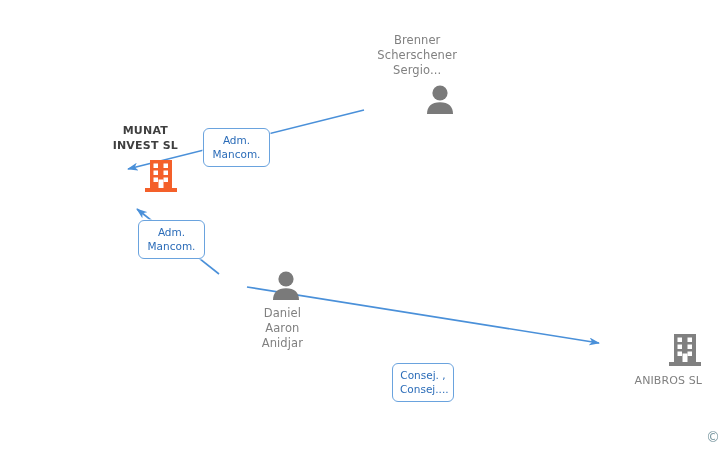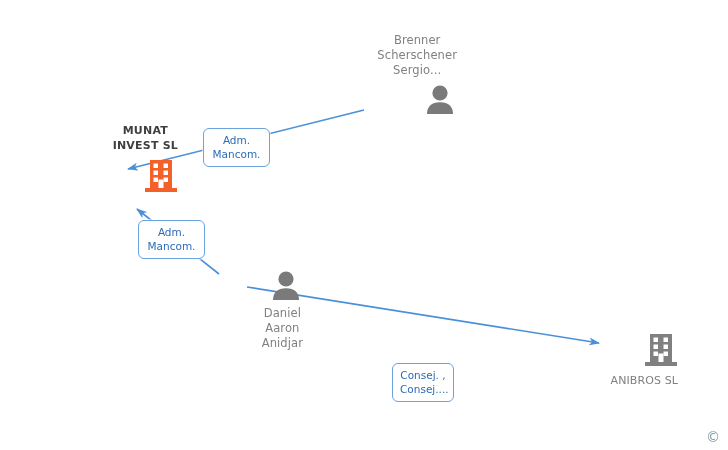--- a/index.html
+++ b/index.html
@@ -150,21 +150,21 @@
   <div class="node" style="left:153px; top:270px;">
     <svg class="node-icon" width="34" height="30" viewBox="0 0 34 30" xmlns="http://www.w3.org/2000/svg">
       <circle cx="17" cy="9" r="7.6" fill="#7a7a7a"></circle>
       <path d="M17,18.2 C25.5,18.2 30,22.6 30,30 L4,30 C4,22.6 8.5,18.2 17,18.2 Z" fill="#7a7a7a"></path>
     </svg>
     <div class="node-label person" style="margin-top:6px;">Daniel
 Aaron
 Anidjar</div>
   </div>
 
-  <div class="node" style="left:528px; top:332px;">
+  <div class="node" style="left:552px; top:332px;">
     <svg class="node-icon" width="34" height="36" viewBox="0 0 34 36" xmlns="http://www.w3.org/2000/svg">
       <rect x="6" y="2" width="22" height="28" fill="#808080"></rect>
       <rect x="1" y="30" width="32" height="4" fill="#808080"></rect>
       <rect x="9.5" y="5.5" width="4.5" height="4.5" fill="#ffffff"></rect>
       <rect x="19.5" y="5.5" width="4.5" height="4.5" fill="#ffffff"></rect>
       <rect x="9.5" y="12.5" width="4.5" height="4.5" fill="#ffffff"></rect>
       <rect x="19.5" y="12.5" width="4.5" height="4.5" fill="#ffffff"></rect>
       <rect x="9.5" y="19.5" width="4.5" height="4.5" fill="#ffffff"></rect>
       <rect x="19.5" y="19.5" width="4.5" height="4.5" fill="#ffffff"></rect>
       <rect x="14.5" y="21.5" width="5" height="8.5" fill="#ffffff"></rect>

